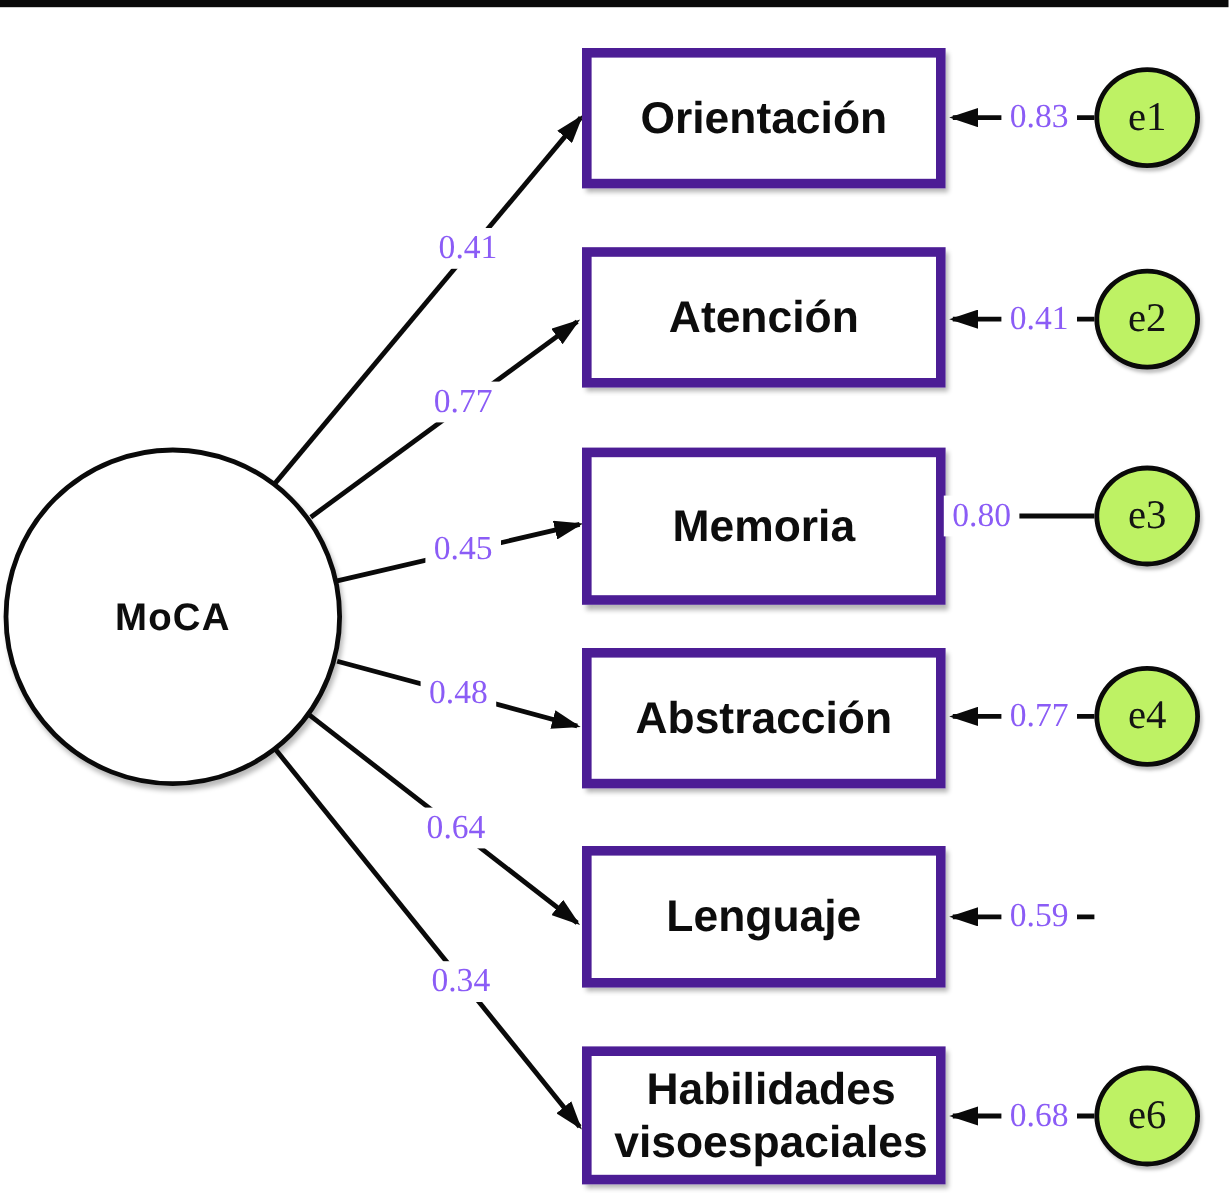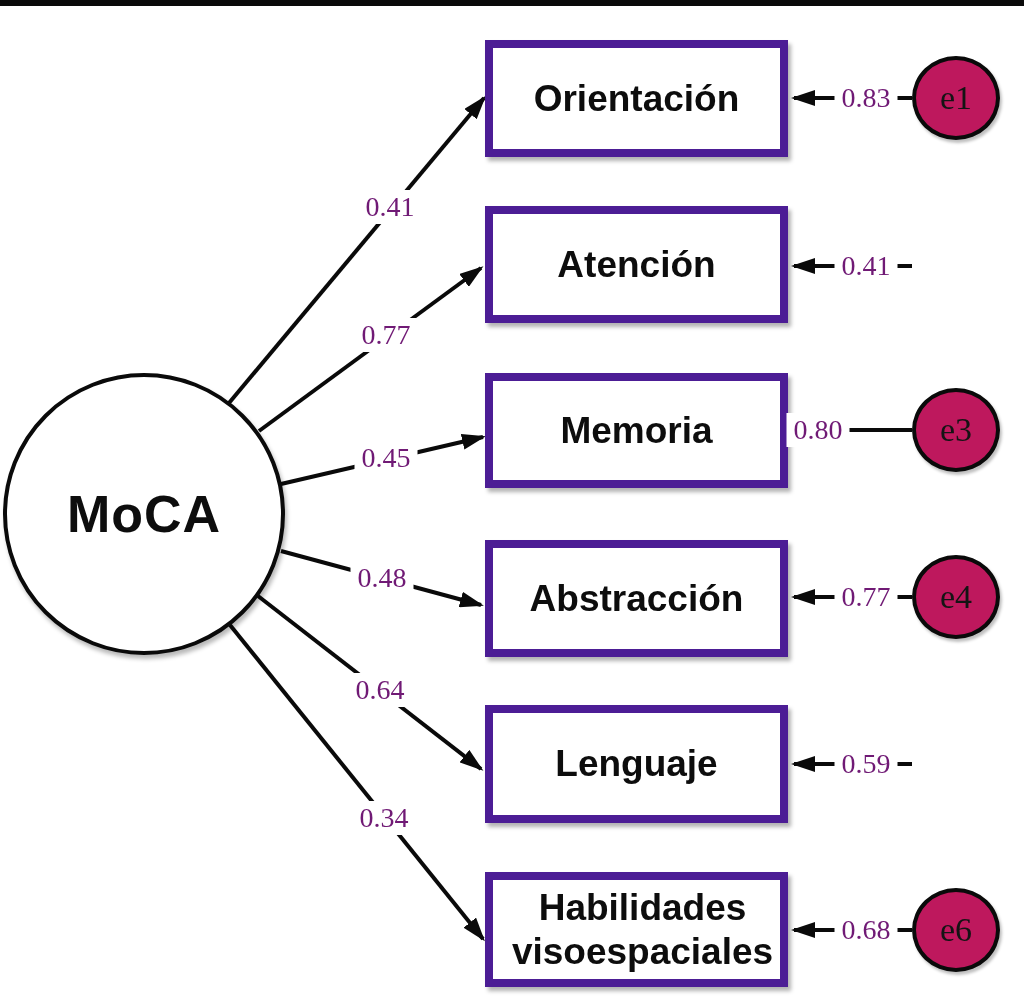--- a/index.html
+++ b/index.html
@@ -18,51 +18,51 @@
     position:absolute;left:0;top:0;width:1024px;height:997px;z-index:1;
   }
   .latent-circle{
     position:absolute;left:3px;top:373px;width:282px;height:282px;
     box-sizing:border-box;border:4px solid #0a0a0a;border-radius:50%;
     background:#ffffff;z-index:2;
     display:flex;align-items:center;justify-content:center;
     box-shadow:2px 4px 4px rgba(0,0,0,0.28);
   }
   .latent-label{
-    font-weight:bold;font-size:52px;color:#0d0d0d;letter-spacing:1px;
+    font-weight:bold;font-size:32px;color:#0d0d0d;letter-spacing:1px;
   }
   .factor-box{
     position:absolute;left:485px;width:303px;
     box-sizing:border-box;border:8px solid #4c1d95;background:#ffffff;z-index:2;
     display:flex;align-items:center;justify-content:center;text-align:center;
     box-shadow:3px 4px 4px rgba(0,0,0,0.30);
   }
   .factor-label{
     font-weight:bold;font-size:37px;color:#0d0d0d;line-height:1.18;
     padding:0 6px;
   }
   .error-circle{
     position:absolute;left:912px;width:88px;height:84px;
     box-sizing:border-box;border:4px solid #0a0a0a;border-radius:50%;
-    background:#be185d;z-index:2;
+    background:#bef264;z-index:2;
     display:flex;align-items:center;justify-content:center;
     box-shadow:2px 3px 3px rgba(0,0,0,0.25);
   }
   .error-label{
     font-family:"Liberation Serif",serif;font-size:34px;color:#141414;
   }
   .coef{
     position:absolute;z-index:3;transform:translate(-50%,-50%);
     background:#ffffff;padding:1px 7px;
-    font-family:"Liberation Serif",serif;font-size:28px;color:#701a75;
+    font-family:"Liberation Serif",serif;font-size:28px;color:#8b5cf6;
     white-space:nowrap;
   }
   .box1{top:40px;height:117px;}
   .box2{top:206px;height:117px;}
-  .box3{top:373px;height:115px;}
+  .box3{top:373px;height:131px;}
   .box4{top:540px;height:117px;}
   .box5{top:705px;height:118px;}
   .box6{top:872px;height:115px;padding-left:12px;}
   .e1{top:56px;}  .e2{top:224px;} .e3{top:388px;}
   .e4{top:555px;} .e5{top:722px;} .e6{top:888px;}
 </style>
 </head>
 <body>
 
 <div class="canvas">
@@ -110,20 +110,23 @@
   <div class="factor-box box5">
     <span class="factor-label">Lenguaje</span>
   </div>
   <div class="factor-box box6">
     <span class="factor-label">Habilidades visoespaciales</span>
   </div>
 
   <div class="error-circle e1">
     <span class="error-label">e1</span>
   </div>
+  <div class="error-circle e2">
+    <span class="error-label">e2</span>
+  </div>
   <div class="error-circle e3">
     <span class="error-label">e3</span>
   </div>
   <div class="error-circle e4">
     <span class="error-label">e4</span>
   </div>
   <div class="error-circle e6">
     <span class="error-label">e6</span>
   </div>
 

